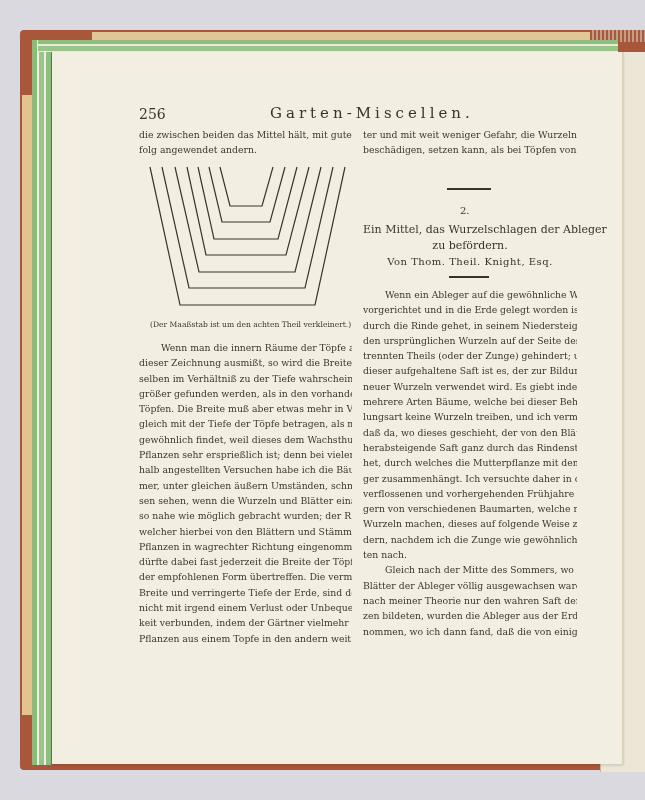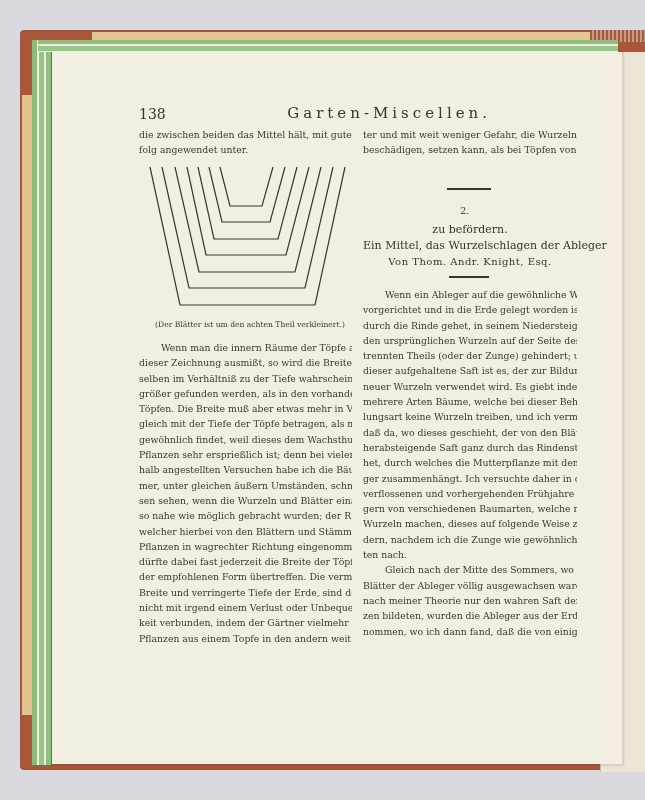--- a/index.html
+++ b/index.html
@@ -39,22 +39,22 @@
     position: absolute; left: 52px; top: 52px; width: 570px; height: 712px;
     background: #f2eee2;
     border-right: 2px solid #ddd3b8;
     box-shadow: 0 2px 2px rgba(0,0,0,0.1);
   }
   .page-number {
     position: absolute; left: 139px; top: 106px;
     font-size: 14px; color: #3a3428;
   }
   .running-title {
-    position: absolute; left: 251px; top: 104px; width: 240px;
-    font-size: 15px; letter-spacing: 4px; color: #3a3428; text-align: right;
+    position: absolute; left: 270px; top: 104px; width: 240px;
+    font-size: 15px; letter-spacing: 4px; color: #3a3428;
   }
   .col {
     position: absolute; font-size: 9.3px; line-height: 15.3px; color: #3d372c;
     text-align: justify; text-align-last: justify;
   }
   .col .line { display: block; white-space: nowrap; overflow: hidden; }
   .col .line.last { text-align-last: left; }
   .col .indent { padding-left: 22px; }
   .left-top { left: 139px; top: 127px; width: 213px; }
   .left-body { left: 139px; top: 340px; width: 213px; }
@@ -82,40 +82,40 @@
 <div class="cover-back"></div>
 <div class="cover-strip-top"></div>
 <div class="cover-strip-left"></div>
 <div class="right-block"></div>
 <div class="page-back"></div>
 <div class="green-frame"></div>
 <div class="green-top"></div>
 
 <div class="page"></div>
 
-<div class="page-number">138</div>
+<div class="page-number">256</div>
 <div class="running-title">Garten-Miscellen.</div>
 
 <div class="col left-top">
   <span class="line">die zwischen beiden das Mittel hält, mit gutem Er-</span>
-  <span class="line last">folg angewendet unter.</span>
+  <span class="line last">folg angewendet andern.</span>
 </div>
 
 <svg class="diagram" viewBox="0 0 205 148">
   <g stroke="#3a3428" stroke-width="1.2" fill="none">
     <polyline points="5,5 35,143 170,143 200,5"></polyline>
     <polyline points="17,5 44,126 160,126 188,5"></polyline>
     <polyline points="30,5 54,110 150,110 176,5"></polyline>
     <polyline points="42,5 61,93 141,93 164,5"></polyline>
     <polyline points="53,5 69,77 133,77 152,5"></polyline>
     <polyline points="64,5 77,60 125,60 140,5"></polyline>
     <polyline points="75,5 85,44 117,44 128,5"></polyline>
   </g>
 </svg>
-<div class="caption">(Der Blätter ist um den achten Theil verkleinert.)</div>
+<div class="caption">(Der Maaßstab ist um den achten Theil verkleinert.)</div>
 
 <div class="col left-body">
   <span class="line indent">Wenn man die innern Räume der Töpfe an</span>
   <span class="line">dieser Zeichnung ausmißt, so wird die Breite der-</span>
   <span class="line">selben im Verhältniß zu der Tiefe wahrscheinlich viel</span>
   <span class="line">größer gefunden werden, als in den vorhandenen</span>
   <span class="line">Töpfen. Die Breite muß aber etwas mehr in Ver-</span>
   <span class="line">gleich mit der Tiefe der Töpfe betragen, als man</span>
   <span class="line">gewöhnlich findet, weil dieses dem Wachsthume der</span>
   <span class="line">Pflanzen sehr ersprießlich ist; denn bei vielen deß-</span>
@@ -134,24 +134,24 @@
 </div>
 
 <div class="col right-top">
   <span class="line">ter und mit weit weniger Gefahr, die Wurzeln zu</span>
   <span class="line">beschädigen, setzen kann, als bei Töpfen von gewöhn-</span>
 </div>
 
 <div class="rule" style="left:447px; top:188px; width:44px;"></div>
 <div class="section-num">2.</div>
 <div class="section-title">
+  <div style="white-space:nowrap;">Ein Mittel, das Wurzelschlagen der Ableger</div>
   <div>zu befördern.</div>
-  <div style="white-space:nowrap;">Ein Mittel, das Wurzelschlagen der Ableger</div>
 </div>
-<div class="section-author">Von Thom. Andr. Knight, Esq.</div>
+<div class="section-author">Von Thom. Theil. Knight, Esq.</div>
 <div class="rule" style="left:449px; top:276px; width:40px;"></div>
 
 <div class="col right-body">
   <span class="line indent">Wenn ein Ableger auf die gewöhnliche Weise</span>
   <span class="line">vorgerichtet und in die Erde gelegt worden ist, so</span>
   <span class="line">durch die Rinde gehet, in seinem Niedersteigen zu</span>
   <span class="line">den ursprünglichen Wurzeln auf der Seite des abge-</span>
   <span class="line">trennten Theils (oder der Zunge) gehindert; und</span>
   <span class="line">dieser aufgehaltene Saft ist es, der zur Bildung</span>
   <span class="line">neuer Wurzeln verwendet wird. Es giebt indessen</span>

